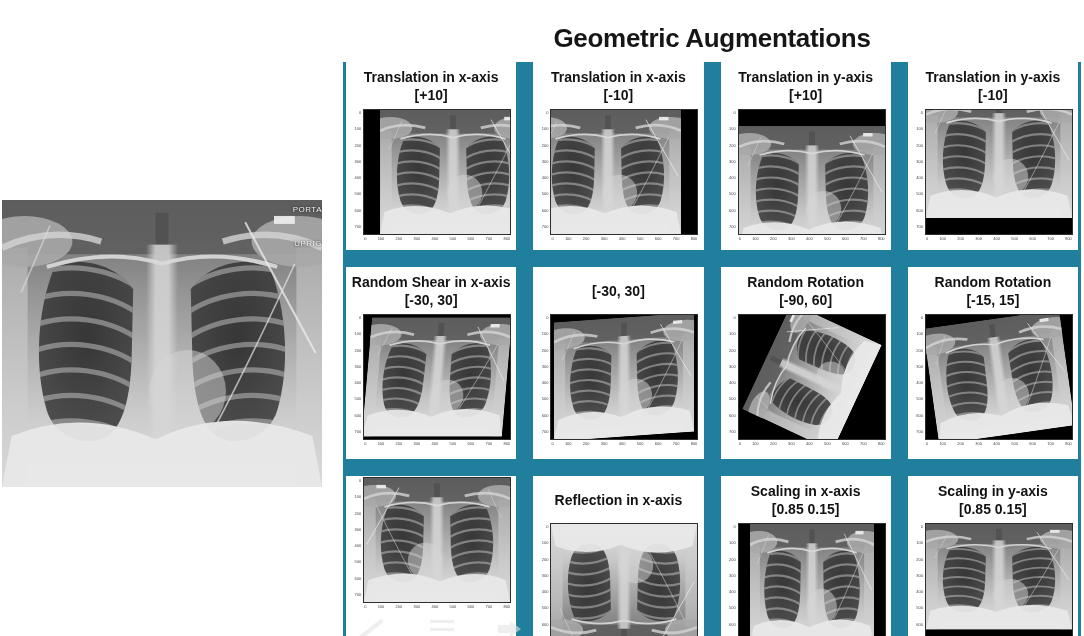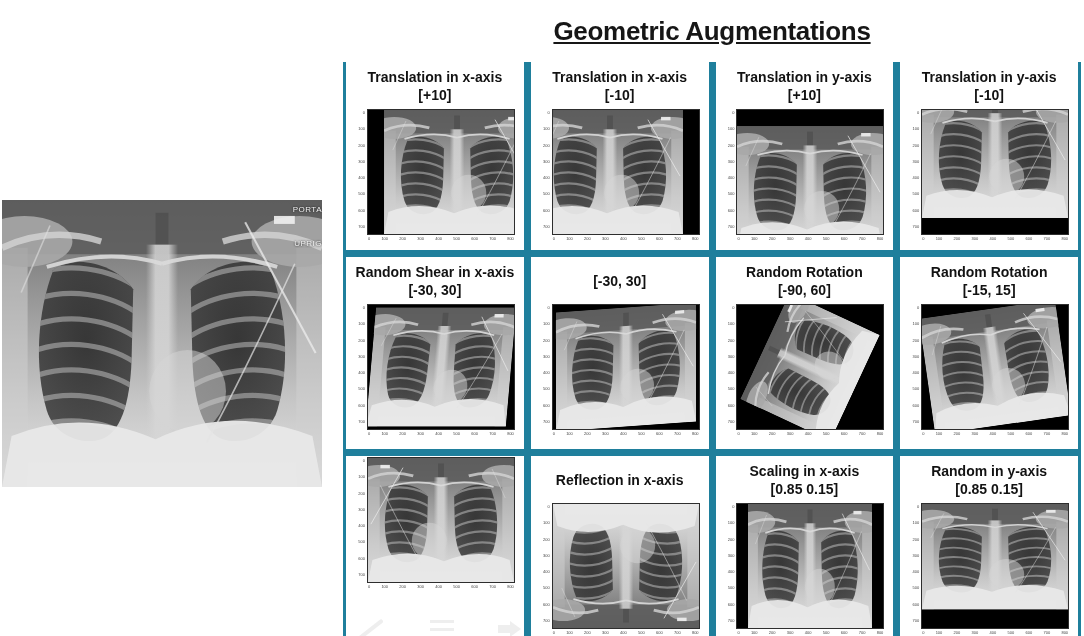--- a/index.html
+++ b/index.html
@@ -3,41 +3,41 @@
 <meta charset="utf-8">
 <style>
   html,body{margin:0;padding:0;}
   body{
     width:1084px;height:636px;position:relative;overflow:hidden;
     background:#ffffff;font-family:"Liberation Sans",sans-serif;
     --teal:#1f7f9c;
   }
   
   .fig-title{
-    position:absolute;left:343px;top:8px;width:738px;height:34px;
+    position:absolute;left:343px;top:15px;width:738px;height:34px;
     text-align:center;font-size:26px;font-weight:bold;color:#161616;
-    letter-spacing:-0.3px;padding-top:8px;text-decoration:underline;
+    letter-spacing:-0.3px;padding-top:8px;
   }
   
   .original{
     position:absolute;left:2px;top:200px;width:320px;height:287px;
     background:#7a7a7a;overflow:hidden;
   }
   .original svg{position:absolute;inset:0;width:100%;height:100%;}
   .xr-note{
     position:absolute;right:0;color:#f5f5f5;font-size:8px;font-weight:normal;
     letter-spacing:.5px;text-shadow:0 0 2px #000;
   }
   .xr-note.n1{top:5px;}
   .xr-note.n2{top:39px;}
   
   .grid{
     position:absolute;left:343px;top:62px;width:738px;height:574px;
     display:grid;grid-template-columns:repeat(4,1fr);
-    grid-template-rows:188px 192px 196px;gap:7px;
+    grid-template-rows:188px 192px 196px;gap:17px;
     background:var(--teal);
     border-left:3px solid var(--teal);border-right:3px solid var(--teal);
     box-sizing:border-box;overflow:hidden;
   }
   .cell{
     background:#fff;display:flex;flex-direction:column;align-items:center;
     overflow:hidden;
   }
   .lbl{
     min-height:44px;display:flex;flex-direction:column;justify-content:center;
@@ -540,21 +540,21 @@
           <span>500</span>
           <span>600</span>
           <span>700</span>
           <span>800</span>
         </div>
     </div>
   </div>
 
   <div class="cell">
     <div class="lbl">
-      <span class="l1">Random in y-axis</span>
+      <span class="l1">Scaling in y-axis</span>
       <span class="l2">[0.85 0.15]</span>
     </div>
     <div class="mini">
       <div class="yticks">
           <span>0</span>
           <span>100</span>
           <span>200</span>
           <span>300</span>
           <span>400</span>
           <span>500</span>

